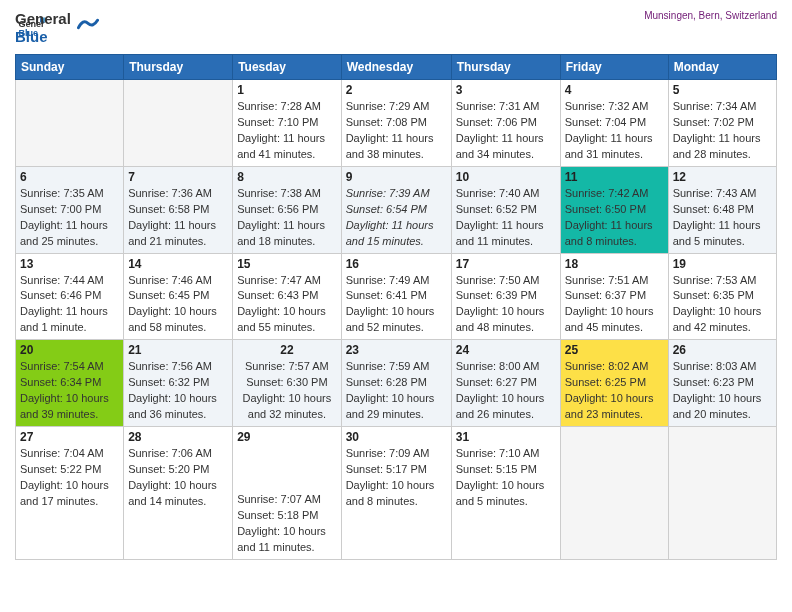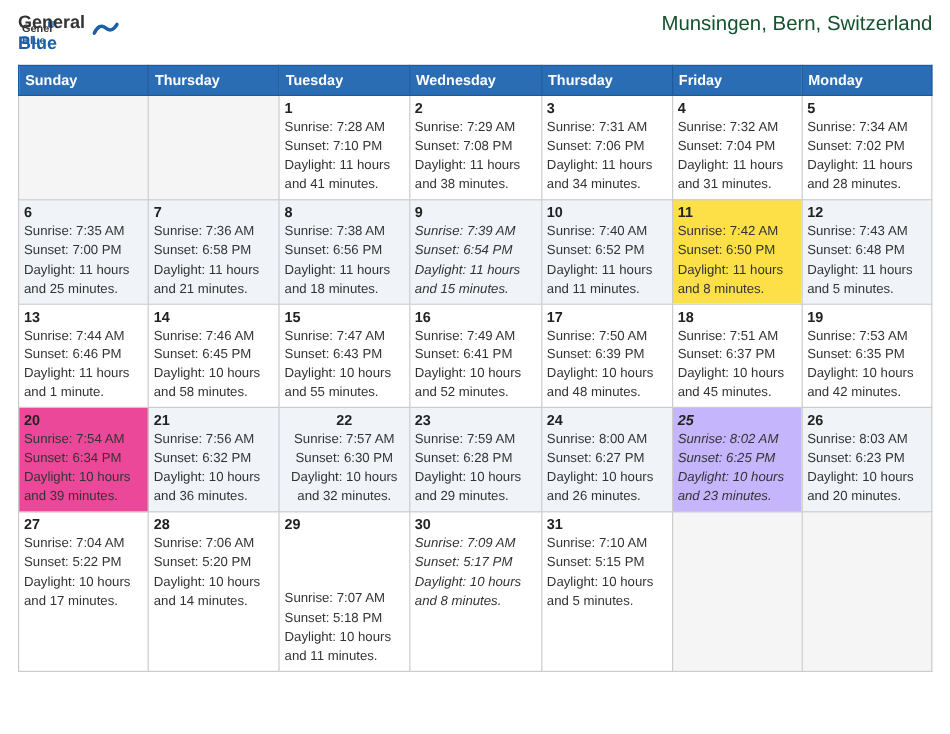--- a/index.html
+++ b/index.html
@@ -34,22 +34,22 @@
     .title-block {
       text-align: right;
     }
     .month-title {
       font-size: 36px;
       font-weight: bold;
       color: #222;
       line-height: 1.1;
     }
     .location {
-      font-size: 17px;
-      color: #14532d;
+      font-size: 10px;
+      color: #701a75;
     }
     .calendar {
       width: 100%;
       border-collapse: collapse;
       font-size: 10px;
     }
     .calendar th {
       background: #2a6db5;
       color: #fff;
       text-align: left;
@@ -182,21 +182,21 @@
             <div class="day-info" style="white-space: pre-line; font-style: italic;">Sunrise: 7:39 AM
 Sunset: 6:54 PM
 Daylight: 11 hours and 15 minutes.</div>
           </td>
           <td style="background: rgb(240, 244, 248);">
             <span class="day-number">10</span>
             <div class="day-info" style="white-space: pre-line;">Sunrise: 7:40 AM
 Sunset: 6:52 PM
 Daylight: 11 hours and 11 minutes.</div>
           </td>
-          <td style="background: #fde047;">
+          <td style="background: #14b8a6;">
             <span class="day-number">11</span>
             <div class="day-info" style="white-space: pre-line;">Sunrise: 7:42 AM
 Sunset: 6:50 PM
 Daylight: 11 hours and 8 minutes.</div>
           </td>
           <td style="background: rgb(240, 244, 248);">
             <span class="day-number">12</span>
             <div class="day-info" style="white-space: pre-line;">Sunrise: 7:43 AM
 Sunset: 6:48 PM
 Daylight: 11 hours and 5 minutes.</div>
@@ -240,21 +240,21 @@
 Daylight: 10 hours and 45 minutes.</div>
           </td>
           <td>
             <span class="day-number">19</span>
             <div class="day-info" style="white-space: pre-line;">Sunrise: 7:53 AM
 Sunset: 6:35 PM
 Daylight: 10 hours and 42 minutes.</div>
           </td>
         </tr>
         <tr style="background: rgb(240, 244, 248);">
-          <td style="background: #ec4899; margin-left: 44px;">
+          <td style="background: #84cc16; margin-left: 44px;">
             <span class="day-number">20</span>
             <div class="day-info" style="white-space: pre-line;">Sunrise: 7:54 AM
 Sunset: 6:34 PM
 Daylight: 10 hours and 39 minutes.</div>
           </td>
           <td style="background: rgb(240, 244, 248);">
             <span class="day-number">21</span>
             <div class="day-info" style="white-space: pre-line;">Sunrise: 7:56 AM
 Sunset: 6:32 PM
 Daylight: 10 hours and 36 minutes.</div>
@@ -270,21 +270,21 @@
             <div class="day-info" style="white-space: pre-line;">Sunrise: 7:59 AM
 Sunset: 6:28 PM
 Daylight: 10 hours and 29 minutes.</div>
           </td>
           <td style="background: rgb(240, 244, 248);">
             <span class="day-number">24</span>
             <div class="day-info" style="white-space: pre-line;">Sunrise: 8:00 AM
 Sunset: 6:27 PM
 Daylight: 10 hours and 26 minutes.</div>
           </td>
-          <td style="background: #c4b5fd; font-style: italic;">
+          <td style="background: #fde047;">
             <span class="day-number">25</span>
             <div class="day-info" style="white-space: pre-line;">Sunrise: 8:02 AM
 Sunset: 6:25 PM
 Daylight: 10 hours and 23 minutes.</div>
           </td>
           <td style="background: rgb(240, 244, 248);">
             <span class="day-number">26</span>
             <div class="day-info" style="white-space: pre-line;">Sunrise: 8:03 AM
 Sunset: 6:23 PM
 Daylight: 10 hours and 20 minutes.</div>
@@ -304,21 +304,21 @@
 Daylight: 10 hours and 14 minutes.</div>
           </td>
           <td>
             <span class="day-number">29</span>
             <div class="day-info" style="white-space: pre-line; margin-top: 48px;">Sunrise: 7:07 AM
 Sunset: 5:18 PM
 Daylight: 10 hours and 11 minutes.</div>
           </td>
           <td>
             <span class="day-number">30</span>
-            <div class="day-info" style="white-space: pre-line; font-style: italic;">Sunrise: 7:09 AM
+            <div class="day-info" style="white-space: pre-line;">Sunrise: 7:09 AM
 Sunset: 5:17 PM
 Daylight: 10 hours and 8 minutes.</div>
           </td>
           <td>
             <span class="day-number">31</span>
             <div class="day-info" style="white-space: pre-line;">Sunrise: 7:10 AM
 Sunset: 5:15 PM
 Daylight: 10 hours and 5 minutes.</div>
           </td>
           <td class="empty"></td>

